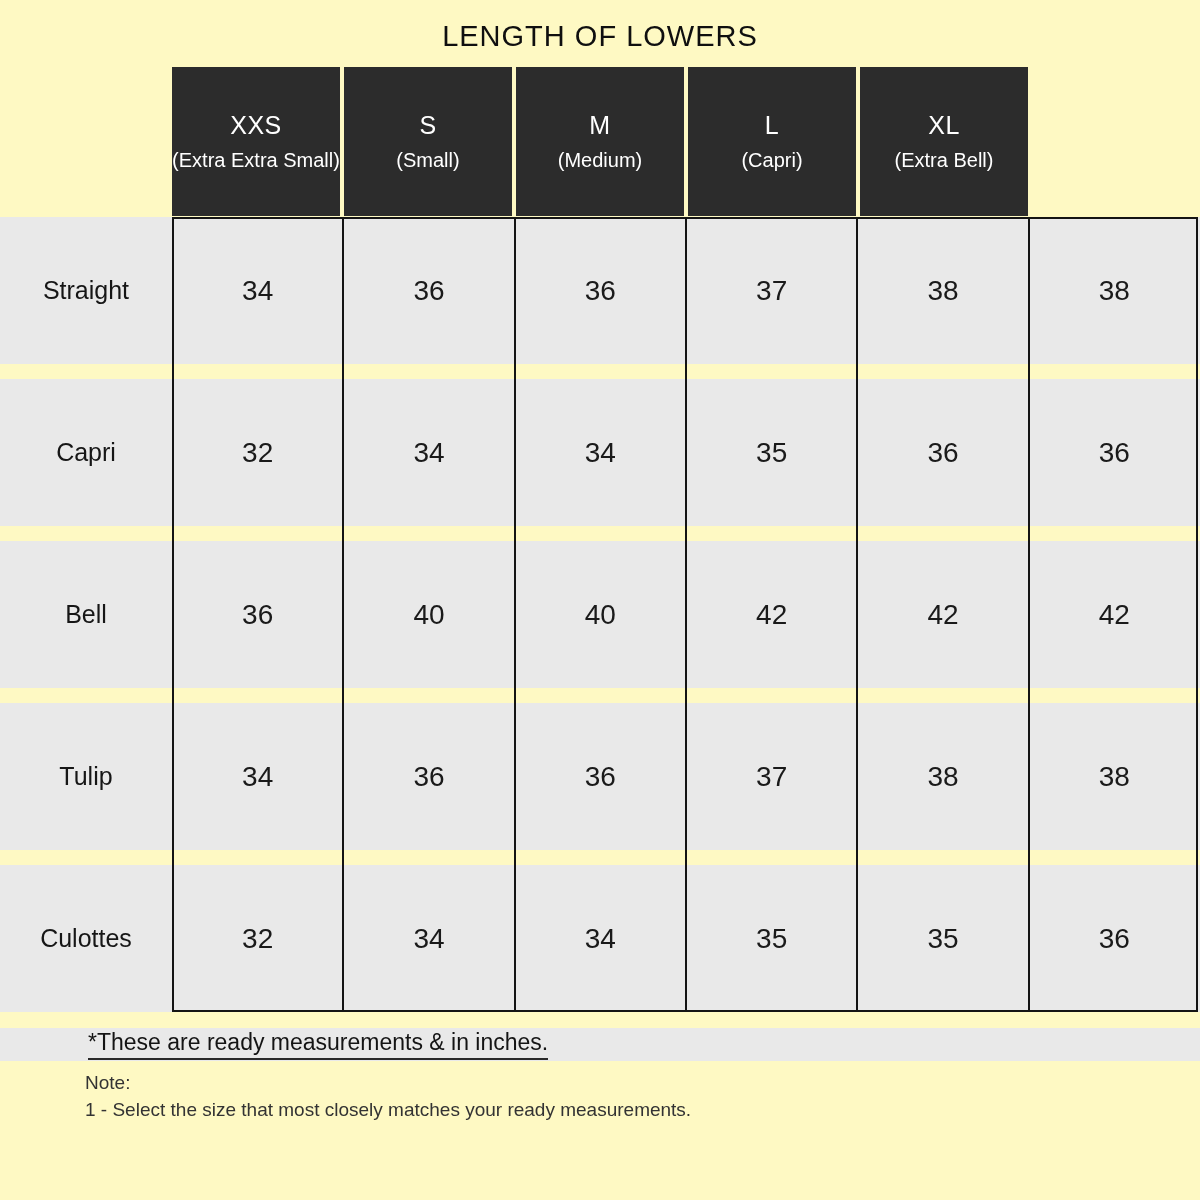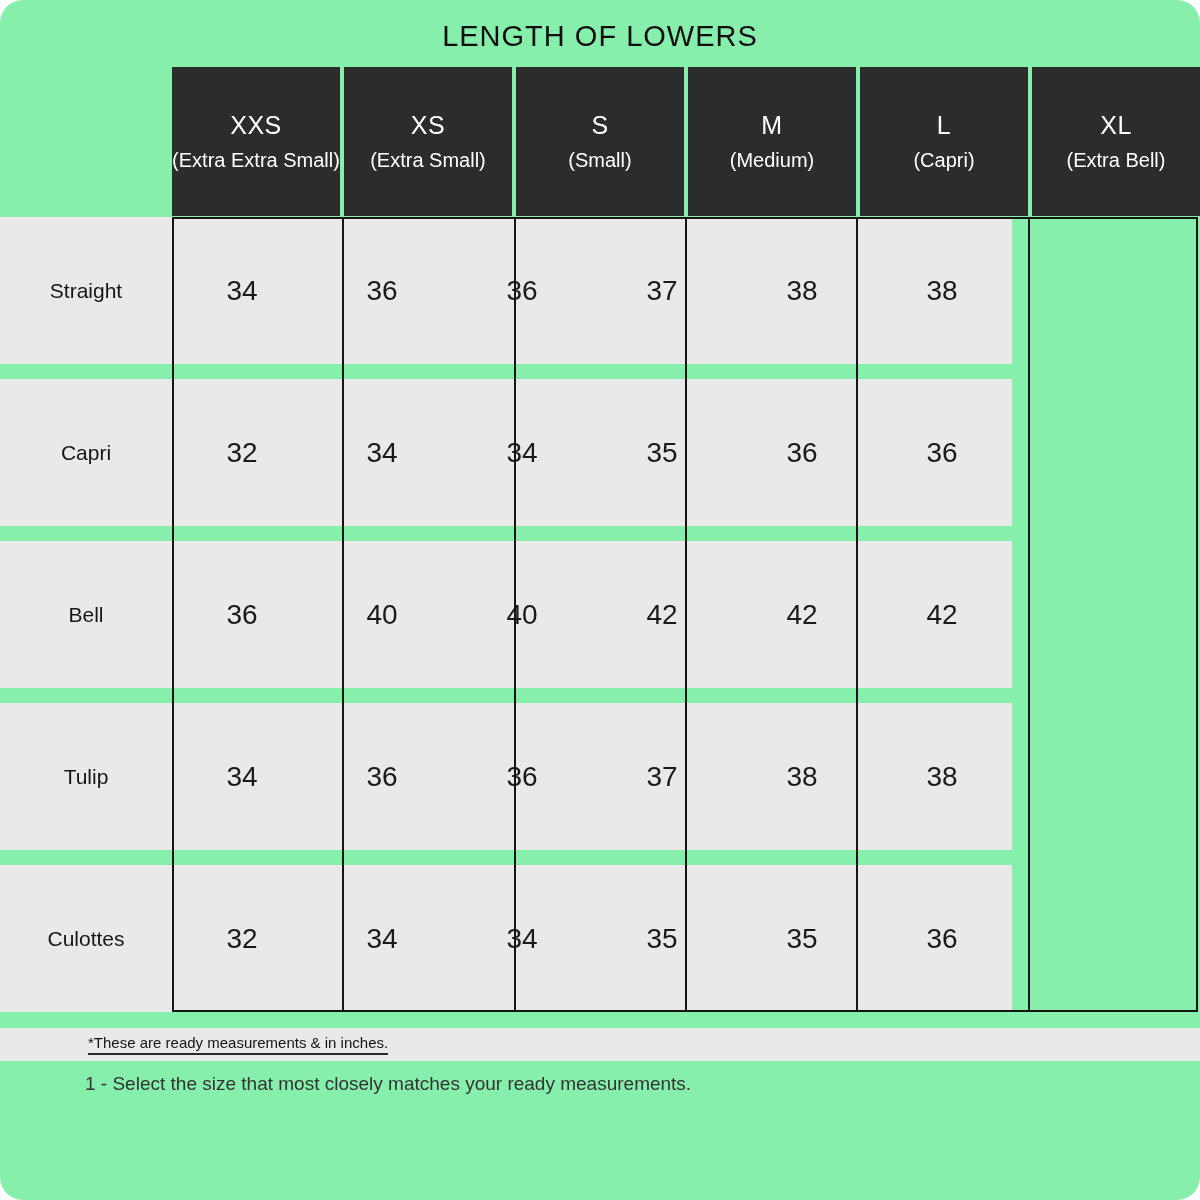--- a/index.html
+++ b/index.html
@@ -1,74 +1,70 @@
 <!DOCTYPE html>
 <html><head>
 <meta charset="utf-8">
 <style>
   * { margin:0; padding:0; box-sizing:border-box; }
   html,body { width:1200px; height:1200px; background:#ffffff;
               font-family:"Liberation Sans","DejaVu Sans",sans-serif; color:#1a1a1a; }
-  .canvas { position:relative; width:1200px; height:1200px; background:#86efac; overflow:hidden;border-radius:23px; }
+  .canvas { position:relative; width:1200px; height:1200px; background:#fef9c3; overflow:hidden; }
 
   .title { position:absolute; top:20px; left:0; width:100%; text-align:center;
            font-size:29px; font-weight:500; letter-spacing:1px; color:#0f0f0f; }
 
-  .table-wrap { position:absolute; left:0; top:67px; width:1012px; }
+  .table-wrap { position:absolute; left:0; top:67px; width:1200px; }
 
   
   .header-row { margin-left:172px; width:1028px; height:149px;
                 display:grid; grid-template-columns:repeat(6,1fr); column-gap:4px; }
   .hcell { background:#2c2c2c; color:#fff; display:flex; flex-direction:column;
            align-items:center; justify-content:center; text-align:center; }
   .hcode { font-size:25px; font-weight:500; letter-spacing:0.5px; }
   .hsub  { font-size:20px; margin-top:9px; font-weight:400; }
 
   
   .tbody { position:relative; margin-top:1px; }
   .stripe { height:147px; margin-bottom:15px; background:#e9e9e9;
             display:grid; grid-template-columns:172px repeat(6,1fr); align-items:center; }
   .stripe:last-of-type { margin-bottom:0; }
-  .rlabel { text-align:center; font-size:21px; color:#161616; }
+  .rlabel { text-align:center; font-size:25px; color:#161616; }
   .vcell  { text-align:center; font-size:28px; color:#1a1a1a; }
 
   
   .grid-frame { position:absolute; left:172px; top:0; width:1026px; height:100%;
                 border:2px solid #141414; pointer-events:none; }
   .vline { position:absolute; top:0; height:100%; width:2px; background:#141414; pointer-events:none; }
   .vline.v1{left:342px}.vline.v2{left:514px}.vline.v3{left:685px}.vline.v4{left:856px}.vline.v5{left:1028px}
 
   
   .footnote-bar { position:absolute; left:0; top:1028px; width:1200px; height:33px;
                   background:#e9e9e9; display:flex; align-items:center; padding-left:88px; }
-  .footnote-text { font-size:15px; font-weight:500; color:#141414;
+  .footnote-text { font-size:23px; font-weight:500; color:#141414;
                    border-bottom:2px solid #2a2a2a; padding-bottom:2px; }
 
   
   .note { position:absolute; left:85px; top:1072px; font-size:19px; color:#333; }
   .note-heading { margin-bottom:4px; }
   .note-item { margin-top:0; line-height:23.5px; }
 </style>
 </head>
 <body>
 
 <div class="canvas">
 
   <div class="title">LENGTH OF LOWERS</div>
 
   <div class="table-wrap">
 
     <div class="header-row">
       <div class="hcell">
         <div class="hcode">XXS</div>
         <div class="hsub">(Extra Extra Small)</div>
-      </div>
-      <div class="hcell">
-        <div class="hcode">XS</div>
-        <div class="hsub">(Extra Small)</div>
       </div>
       <div class="hcell">
         <div class="hcode">S</div>
         <div class="hsub">(Small)</div>
       </div>
       <div class="hcell">
         <div class="hcode">M</div>
         <div class="hsub">(Medium)</div>
       </div>
       <div class="hcell">
@@ -140,16 +136,17 @@
       <div class="vline v4"></div>
       <div class="vline v5"></div>
     </div>
   </div>
 
   <div class="footnote-bar">
     <span class="footnote-text">*These are ready measurements &amp; in inches.</span>
   </div>
 
   <div class="note">
+    <div class="note-heading">Note:</div>
     <div class="note-item">1 - Select the size that most closely matches your ready measurements.</div>
   </div>
 
 </div>
 
 </body></html>

